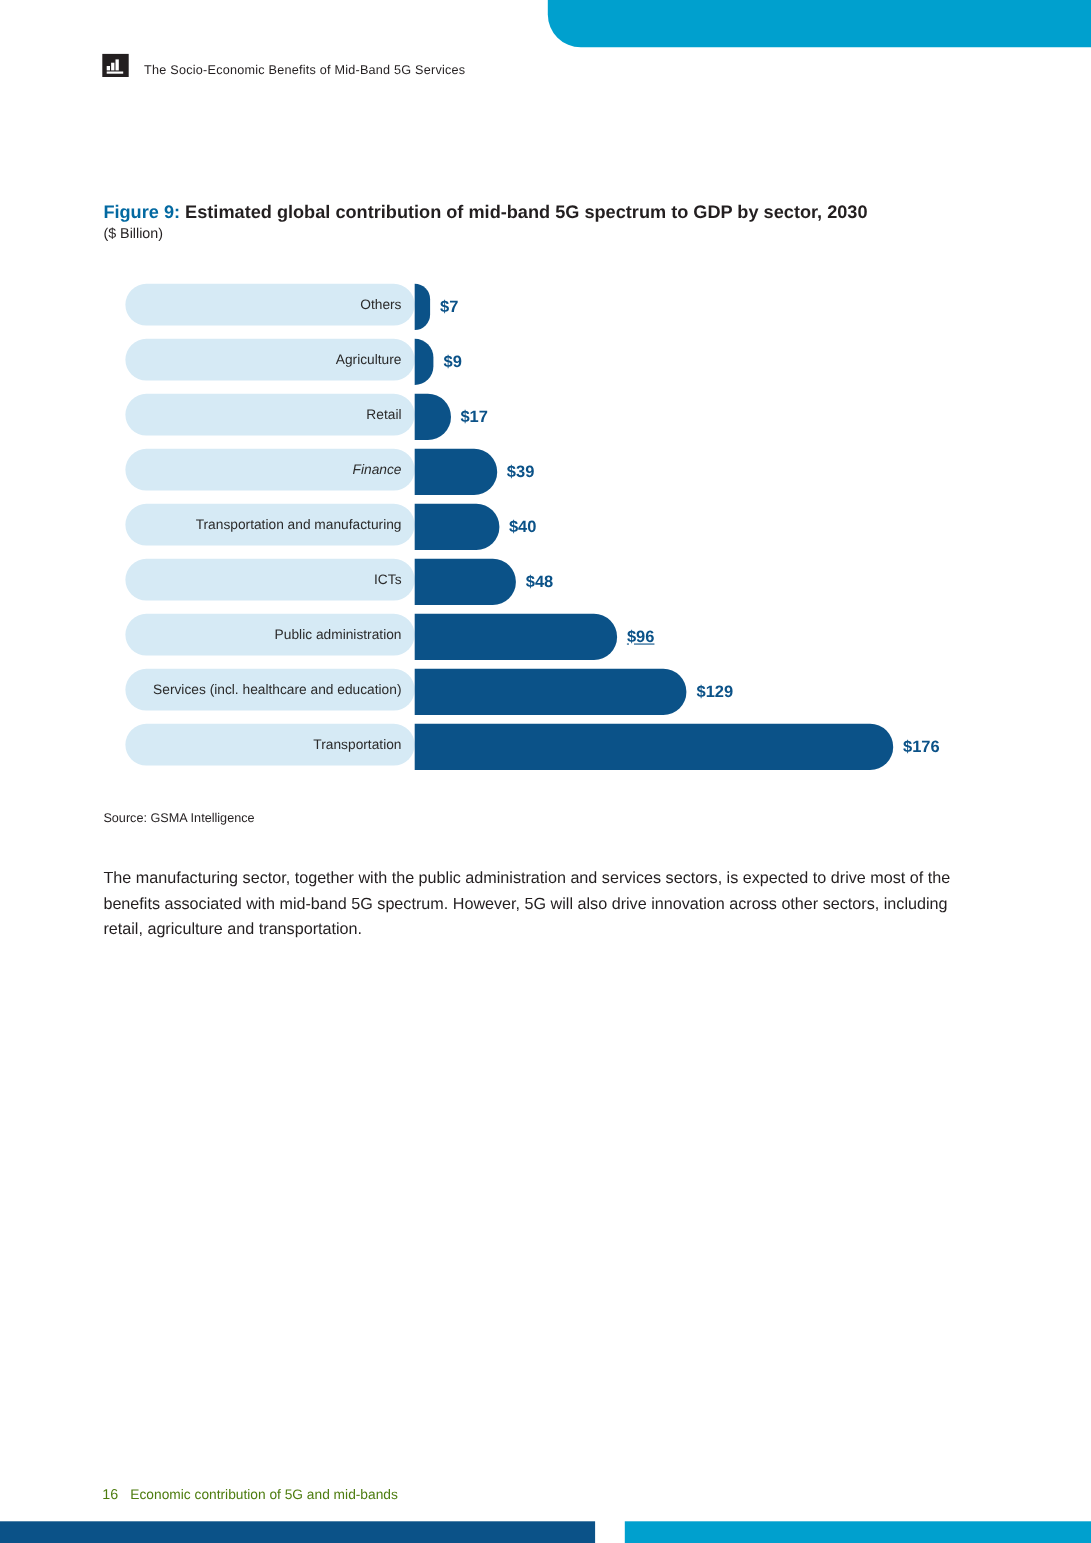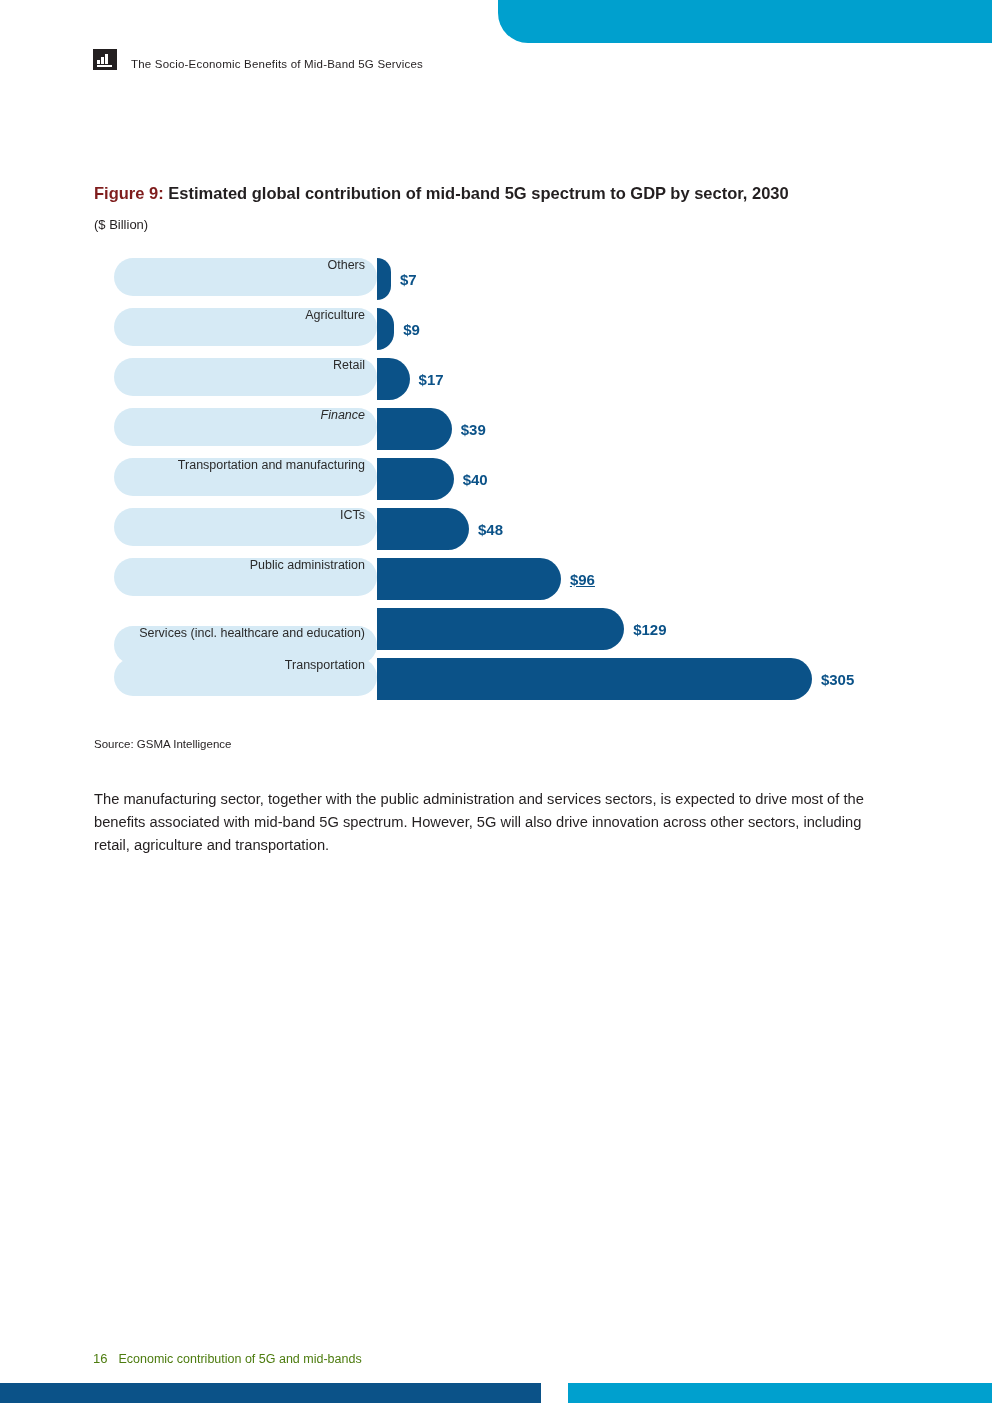--- a/index.html
+++ b/index.html
@@ -66,24 +66,23 @@
     width: 800px;
   }
   #figure-heading {
     font-size: 16.5px;
     font-weight: bold;
     color: #231f20;
     line-height: 1.25;
     white-space: nowrap;
   }
   #figure-number {
-    color: #7f1d1d;
+    color: #0369a1;
   }
   #figure-units {
-    margin-top: 13px;
     font-size: 13px;
     color: #231f20;
   }
 
   
   #chart {
     position: absolute;
     left: 114px;
     top: 258px;
     width: 820px;
@@ -94,21 +93,21 @@
     margin-bottom: 8px;
   }
   .label-pill {
     position: absolute;
     left: 0;
     top: 0;
     height: 38px;
     background: #d6eaf5;
     border-radius: 21px;
     display: flex;
-    align-items: flex-start;
+    align-items: center;
     justify-content: flex-end;
     box-sizing: border-box;
     padding-right: 12px;
   }
   .label-pill .cat-label {
     font-size: 12.5px;
     color: #2b2b2b;
     white-space: nowrap;
   }
   .value-bar {
@@ -249,32 +248,32 @@
       <div class="value-text" style="left: 363.968px;">$48</div>
     </div>
     <div class="chart-row">
       <div class="label-pill" style="width: 263px;">
         <span class="cat-label">Public administration</span>
       </div>
       <div class="value-bar" style="left: 263px; width: 183.936px;"></div>
       <div class="value-text" style="left: 455.936px; text-decoration: underline;">$96</div>
     </div>
     <div class="chart-row">
-      <div class="label-pill" style="width: 263px; margin-top: 18px;">
+      <div class="label-pill" style="width: 263px;">
         <span class="cat-label">Services (incl. healthcare and education)</span>
       </div>
       <div class="value-bar" style="left: 263px; width: 247.164px;"></div>
       <div class="value-text" style="left: 519.164px;">$129</div>
     </div>
     <div class="chart-row">
       <div class="label-pill" style="width: 263px;">
         <span class="cat-label">Transportation</span>
       </div>
       <div class="value-bar" style="left: 263px; width: 434.932px;"></div>
-      <div class="value-text" style="left: 706.932px;">$305</div>
+      <div class="value-text" style="left: 706.932px;">$176</div>
     </div>
   </div>
 
 <div id="source-note">Source: GSMA Intelligence</div>
 
 <div id="body-paragraph">The manufacturing sector, together with the public administration and services sectors, is expected to drive most of the benefits associated with mid-band 5G spectrum. However, 5G will also drive innovation across other sectors, including retail, agriculture and transportation.</div>
 
 <div id="page-footer">
   <span id="footer-page-number">16</span>
   <span id="footer-section">Economic contribution of 5G and mid-bands</span>

